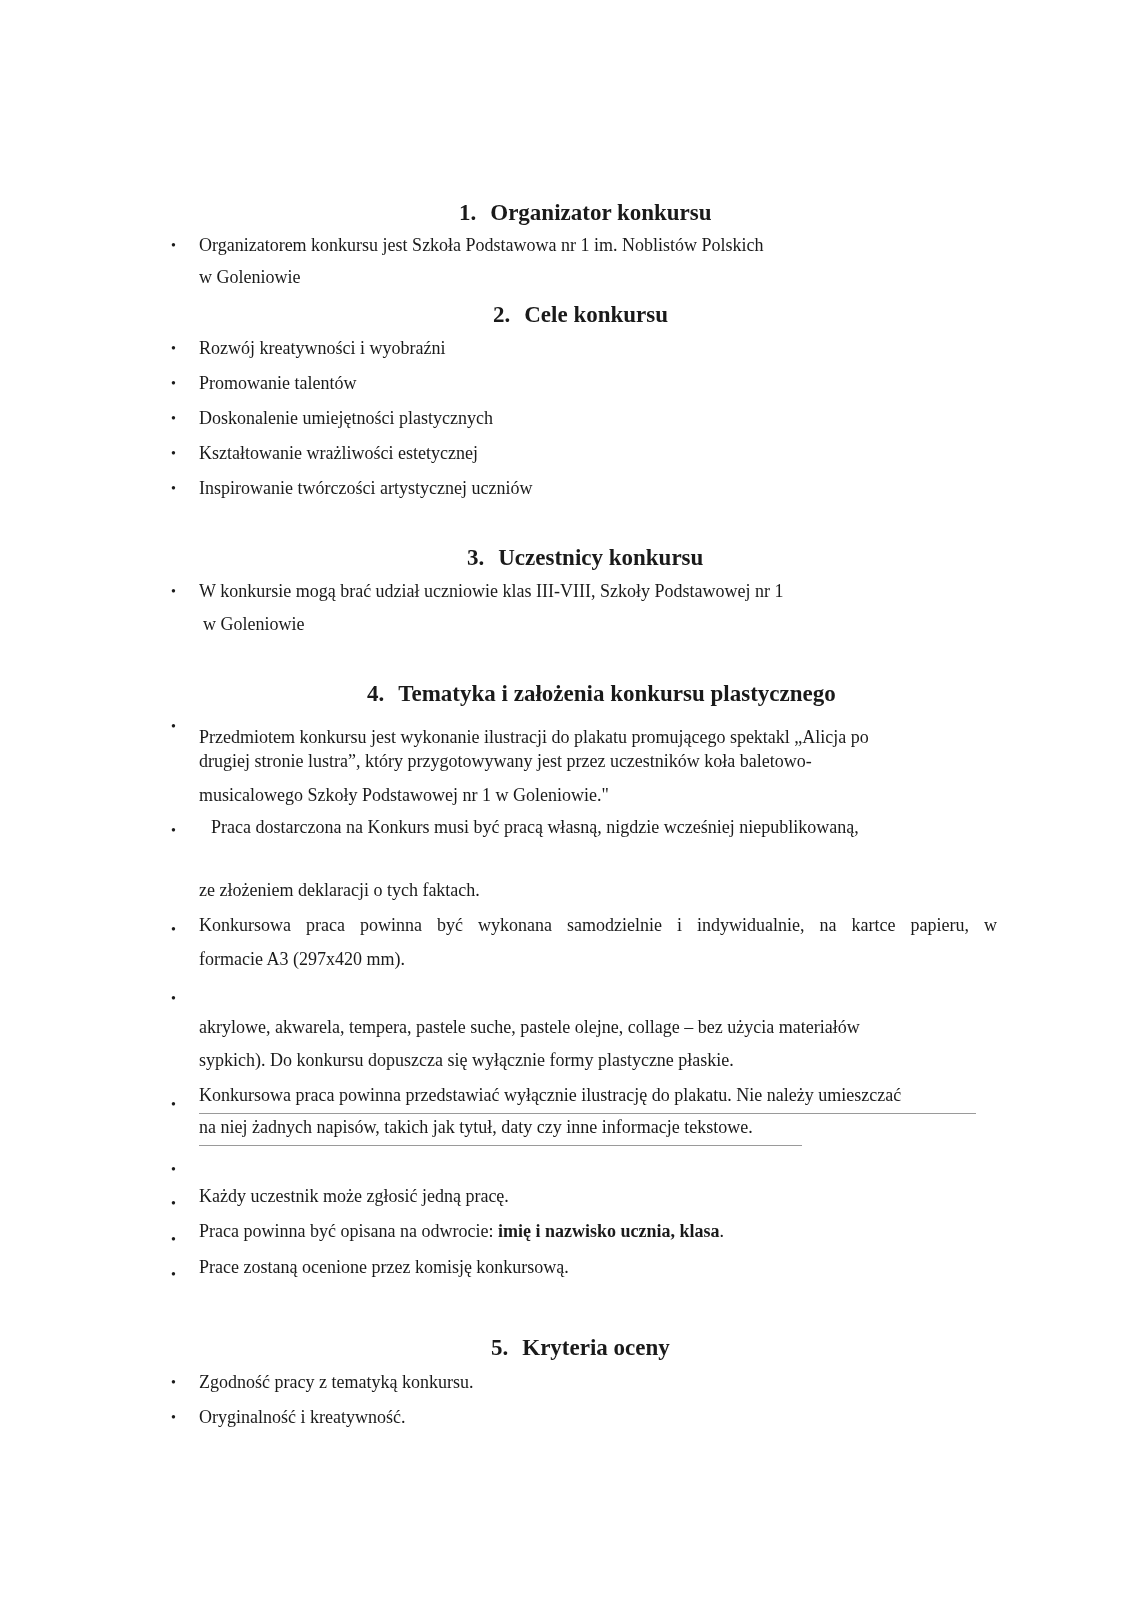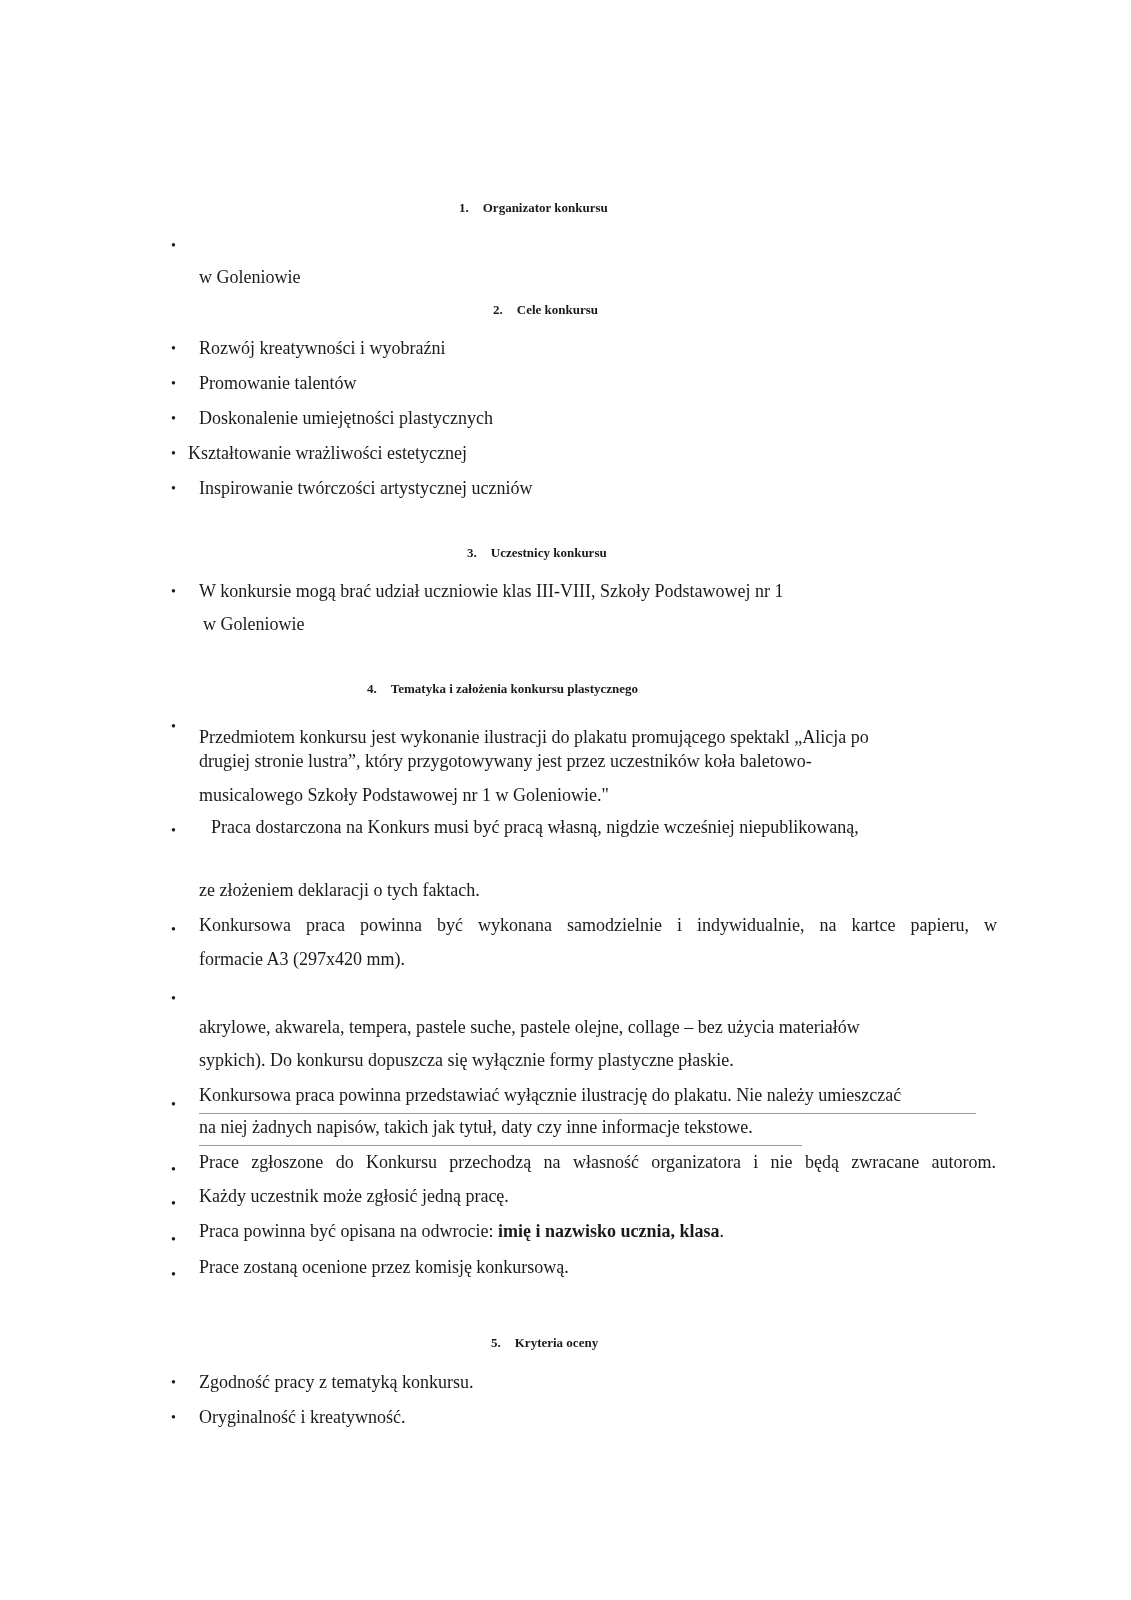--- a/index.html
+++ b/index.html
@@ -1,50 +1,51 @@
 <!DOCTYPE html>
 <html><head>
   <meta charset="utf-8">
   <style>
     html, body { margin:0; padding:0; background:#ffffff; }
     body { width:1131px; height:1600px; position:relative; overflow:hidden;
            font-family:"Liberation Serif", "DejaVu Serif", serif; color:#1a1a1a; }
     .page { position:absolute; left:0; top:0; width:1131px; height:1600px; background:#fff; }
     .ln { position:absolute; font-size:18px; line-height:22px; white-space:nowrap; }
     .title { position:absolute; top:133px; left:0; width:1131px; text-align:center; font-size:18.5px; letter-spacing:0.1px; }
-    .h { position:absolute; font-weight:bold; font-size:13px; white-space:nowrap; }
+    .h { position:absolute; font-weight:bold; font-size:23px; white-space:nowrap; }
     .h .num { display:inline-block; margin-right:14px; }
     .bul { position:absolute; left:171px; font-size:14px; line-height:14px; }
     .just { text-align:justify; text-align-last:justify; width:820px; }
     .rule { position:absolute; height:1px; background:#9a9a9a; }
     b { font-weight:bold; }
   </style>
 </head>
 <body>
 
 <div class="page">
 
 
   <div class="h" style="left:459px; top:200px;">
     <span class="num">1.</span><span>Organizator konkursu</span>
   </div>
   <span class="bul" style="top:239px;">•</span>
+  <div class="ln" style="left:199px; top:234px;">Organizatorem konkursu jest Szkoła Podstawowa nr 1 im. Noblistów Polskich</div>
   <div class="ln" style="left:199px; top:266px;">w Goleniowie</div>
 
   <div class="h" style="left:493px; top:302px;">
     <span class="num">2.</span><span>Cele konkursu</span>
   </div>
   <span class="bul" style="top:342px;">•</span>
   <div class="ln" style="left:199px; top:337px;">Rozwój kreatywności i wyobraźni</div>
   <span class="bul" style="top:377px;">•</span>
   <div class="ln" style="left:199px; top:372px;">Promowanie talentów</div>
   <span class="bul" style="top:412px;">•</span>
   <div class="ln" style="left:199px; top:407px;">Doskonalenie umiejętności plastycznych</div>
   <span class="bul" style="top:447px;">•</span>
-  <div class="ln" style="left:188px; top:442px;text-align:right;">Kształtowanie wrażliwości estetycznej</div>
+  <div class="ln" style="left:199px; top:442px;text-align:right;">Kształtowanie wrażliwości estetycznej</div>
   <span class="bul" style="top:482px;">•</span>
   <div class="ln" style="left:199px; top:477px;text-align:right;">Inspirowanie twórczości artystycznej uczniów</div>
 
   <div class="h" style="left:467px; top:545px;">
     <span class="num">3.</span><span>Uczestnicy konkursu</span>
   </div>
   <span class="bul" style="top:585px;">•</span>
   <div class="ln" style="left:199px; top:580px;">W konkursie mogą brać udział uczniowie klas III-VIII, Szkoły Podstawowej nr 1</div>
   <div class="ln" style="left:203px; top:613px;">w Goleniowie</div>
 
@@ -69,21 +70,20 @@
   <div class="ln" style="left:199px; top:1016px;">akrylowe, akwarela, tempera, pastele suche, pastele olejne, collage – bez użycia materiałów</div>
   <div class="ln" style="left:199px; top:1049px;">sypkich). Do konkursu dopuszcza się wyłącznie formy plastyczne płaskie.</div>
 
   <span class="bul" style="top:1098px;">•</span>
   <div class="ln" style="left:199px; top:1084px;">Konkursowa praca powinna przedstawiać wyłącznie ilustrację do plakatu. Nie należy umieszczać</div>
   <div class="rule" style="left:199px; top:1113px; width:777px;"></div>
   <div class="ln" style="left:199px; top:1116px;">na niej żadnych napisów, takich jak tytuł, daty czy inne informacje tekstowe.</div>
   <div class="rule" style="left:199px; top:1145px; width:603px;"></div>
 
   <span class="bul" style="top:1163px;">•</span>
-  <div class="ln just" style="left:199px; top:1151px; width:797px;">Prace zgłoszone do Konkursu przechodzą na własność organizatora i nie będą zwracane autorom.</div>
 
   <span class="bul" style="top:1197px;">•</span>
   <div class="ln" style="left:199px; top:1185px;">Każdy uczestnik może zgłosić jedną pracę.</div>
 
   <span class="bul" style="top:1233px;">•</span>
   <div class="ln" style="left:199px; top:1220px;"><span>Praca powinna być opisana na odwrocie: </span><b>imię i nazwisko ucznia, klasa</b><span>.</span></div>
 
   <span class="bul" style="top:1268px;">•</span>
   <div class="ln" style="left:199px; top:1256px;">Prace zostaną ocenione przez komisję konkursową.</div>
 

